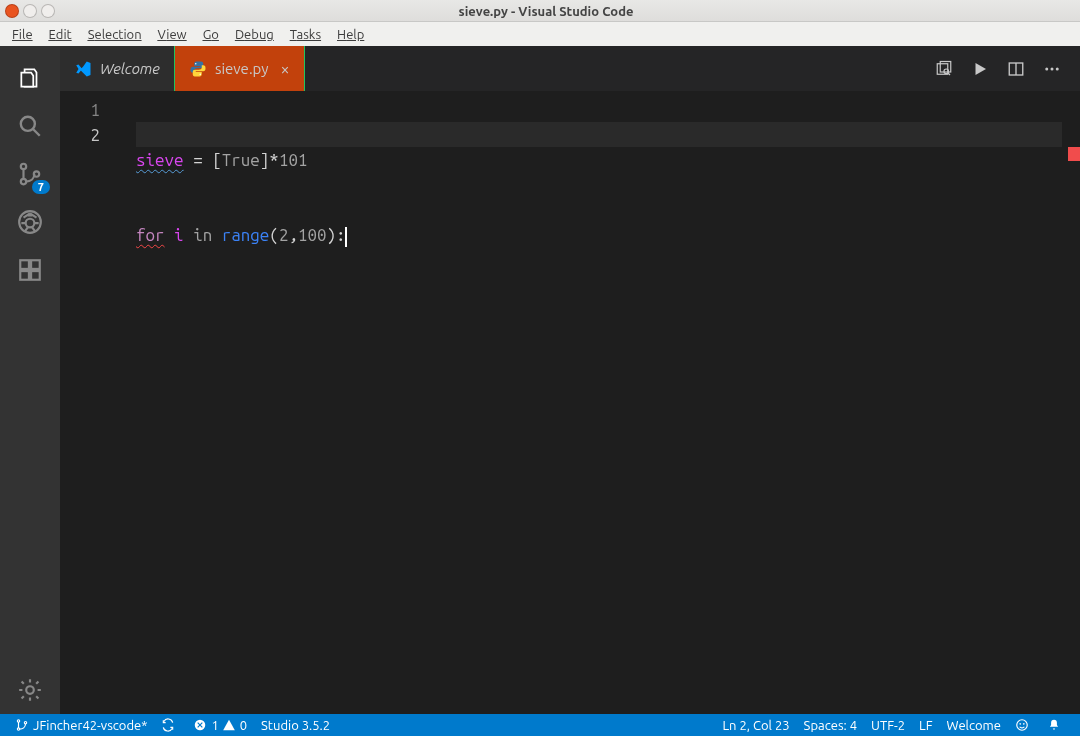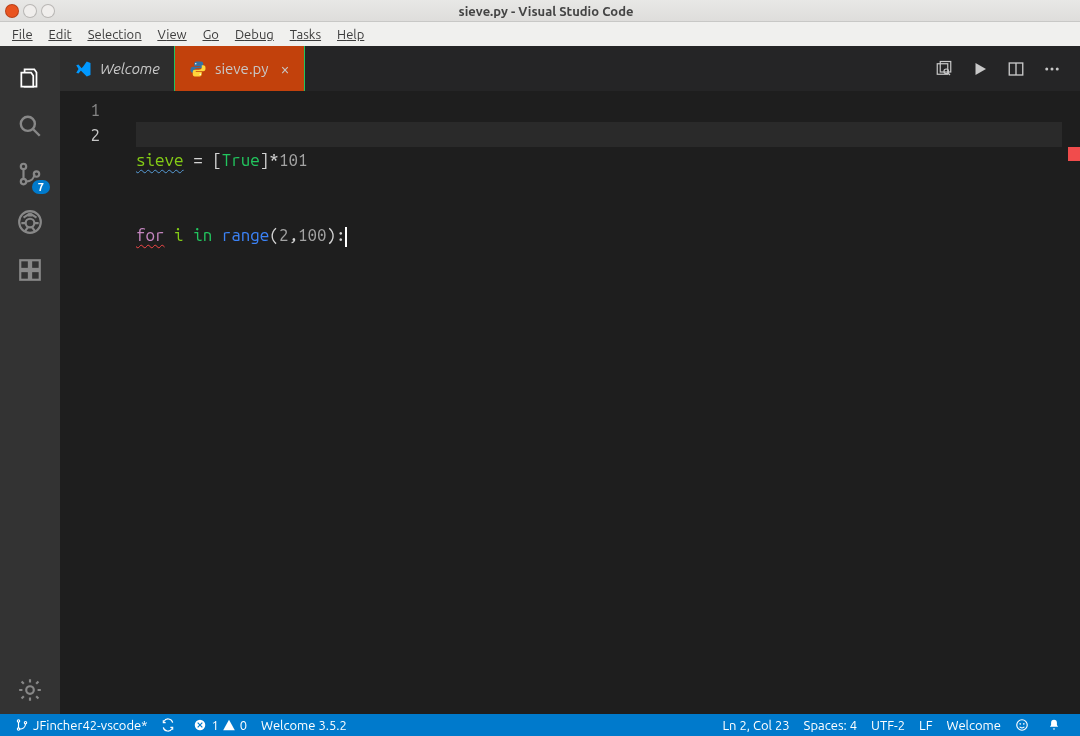--- a/index.html
+++ b/index.html
@@ -41,24 +41,24 @@
   .tab-actions .ta{width:36px;height:36px;display:flex;align-items:center;justify-content:center;color:#c8c8c8;cursor:pointer;}
   .tab-actions svg{width:18px;height:18px;}
   
   
   .editor-body{flex:1; display:flex; position:relative; font-family:"Ubuntu Mono","Consolas",monospace; font-size:17px; line-height:25px;}
   .gutter{ width:64px; text-align:right; padding-right:24px; color:#858585; padding-top:6px; user-select:none;}
   .gutter .ln{height:25px;}
   .gutter .ln.cur{color:#c6c6c6;}
   .code{ flex:1; padding-top:6px; padding-left:12px; white-space:pre; position:relative;}
   .codeline{height:25px; position:relative;}
-  .tok-id{color:#84cc16;}
+  .tok-id{color:#d946ef;}
   .tok-op{color:#d4d4d4;}
   .tok-br{color:#d4d4d4;}
-  .tok-kw{color:#22c55e;}
+  .tok-kw{color:#a3a3a3;}
   .tok-kw-for{color:#c586c0;}
   .tok-builtin{color:#3b82f6;}
   .tok-num{color:#a3a3a3;}
   .squiggle{ text-decoration: underline wavy #f44747 1px; text-underline-offset:3px;}
   .squiggle-blue{ text-decoration: underline wavy #569cd6 1px; text-underline-offset:3px;}
   .cursor{display:inline-block;width:2px;height:20px;background:#fff;vertical-align:middle;margin-left:-1px;}
   
   .line-bg{position:absolute; left:76px; right:18px; height:25px; background:#2a2a2a;}
   
   .minimap-err{position:absolute; right:0; top:56px; width:12px; height:14px; background:#f14c4c;}
@@ -227,21 +227,21 @@
         <circle cx="12" cy="12" r="9"></circle>
         <path d="M8 8l8 8M16 8l-8 8" stroke="#007acc" stroke-width="2"></path>
       </svg>
     <span>1</span>
     &nbsp;
     <svg viewBox="0 0 24 24" fill="currentColor">
         <path d="M12 3l10 18H2z"></path>
       </svg>
     <span>0</span>
   </div>
-  <div class="sb-item">Welcome 3.5.2</div>
+  <div class="sb-item">Studio 3.5.2</div>
   <div class="sb-spacer"></div>
   <div class="sb-item">Ln 2, Col 23</div>
   <div class="sb-item">Spaces: 4</div>
   <div class="sb-item">UTF-2</div>
   <div class="sb-item">LF</div>
   <div class="sb-item">Welcome</div>
   <div class="sb-item">
     <svg viewBox="0 0 24 24" fill="none" stroke="currentColor" stroke-width="2">
         <circle cx="12" cy="12" r="9"></circle>
         <circle cx="9" cy="10" r="0.5" fill="currentColor"></circle>

